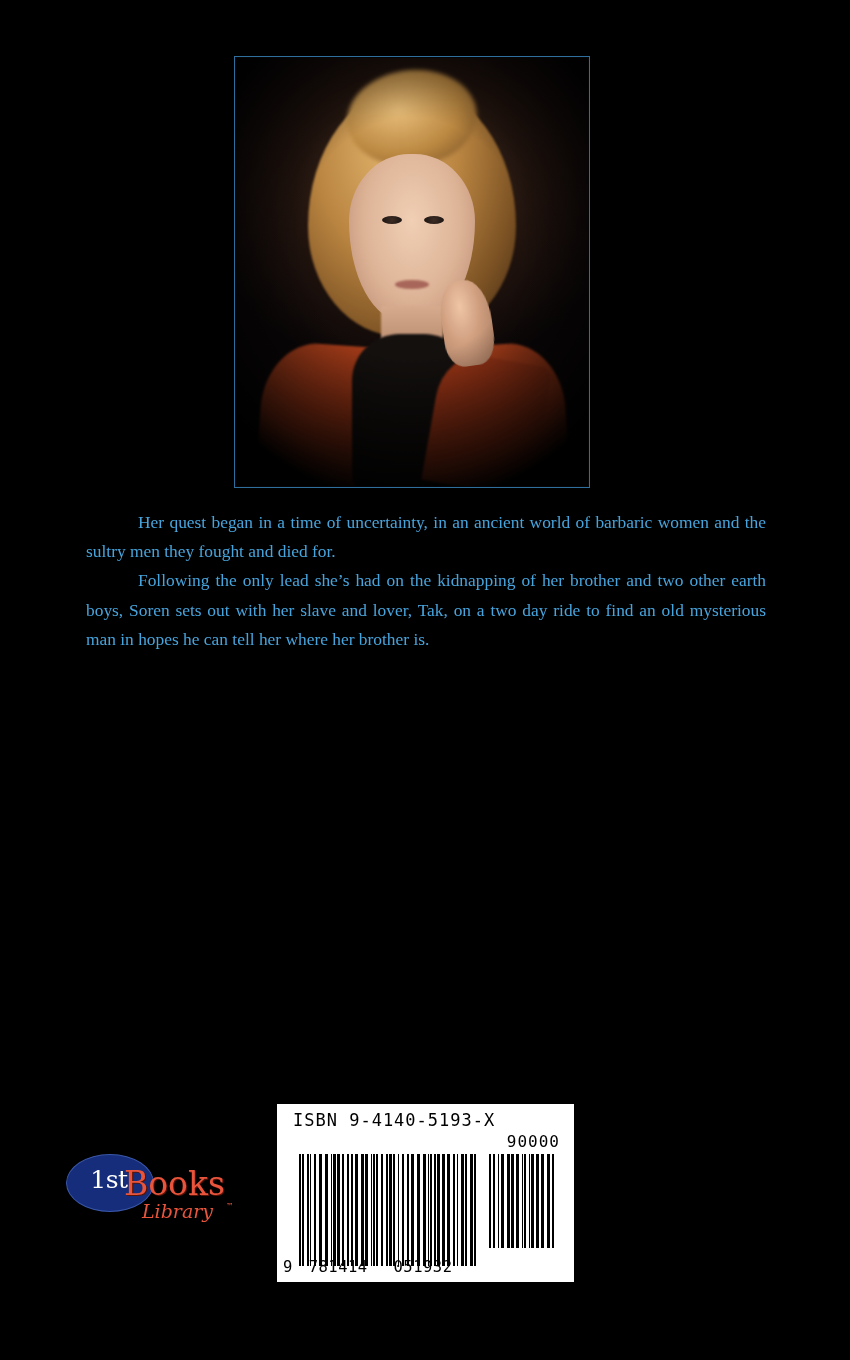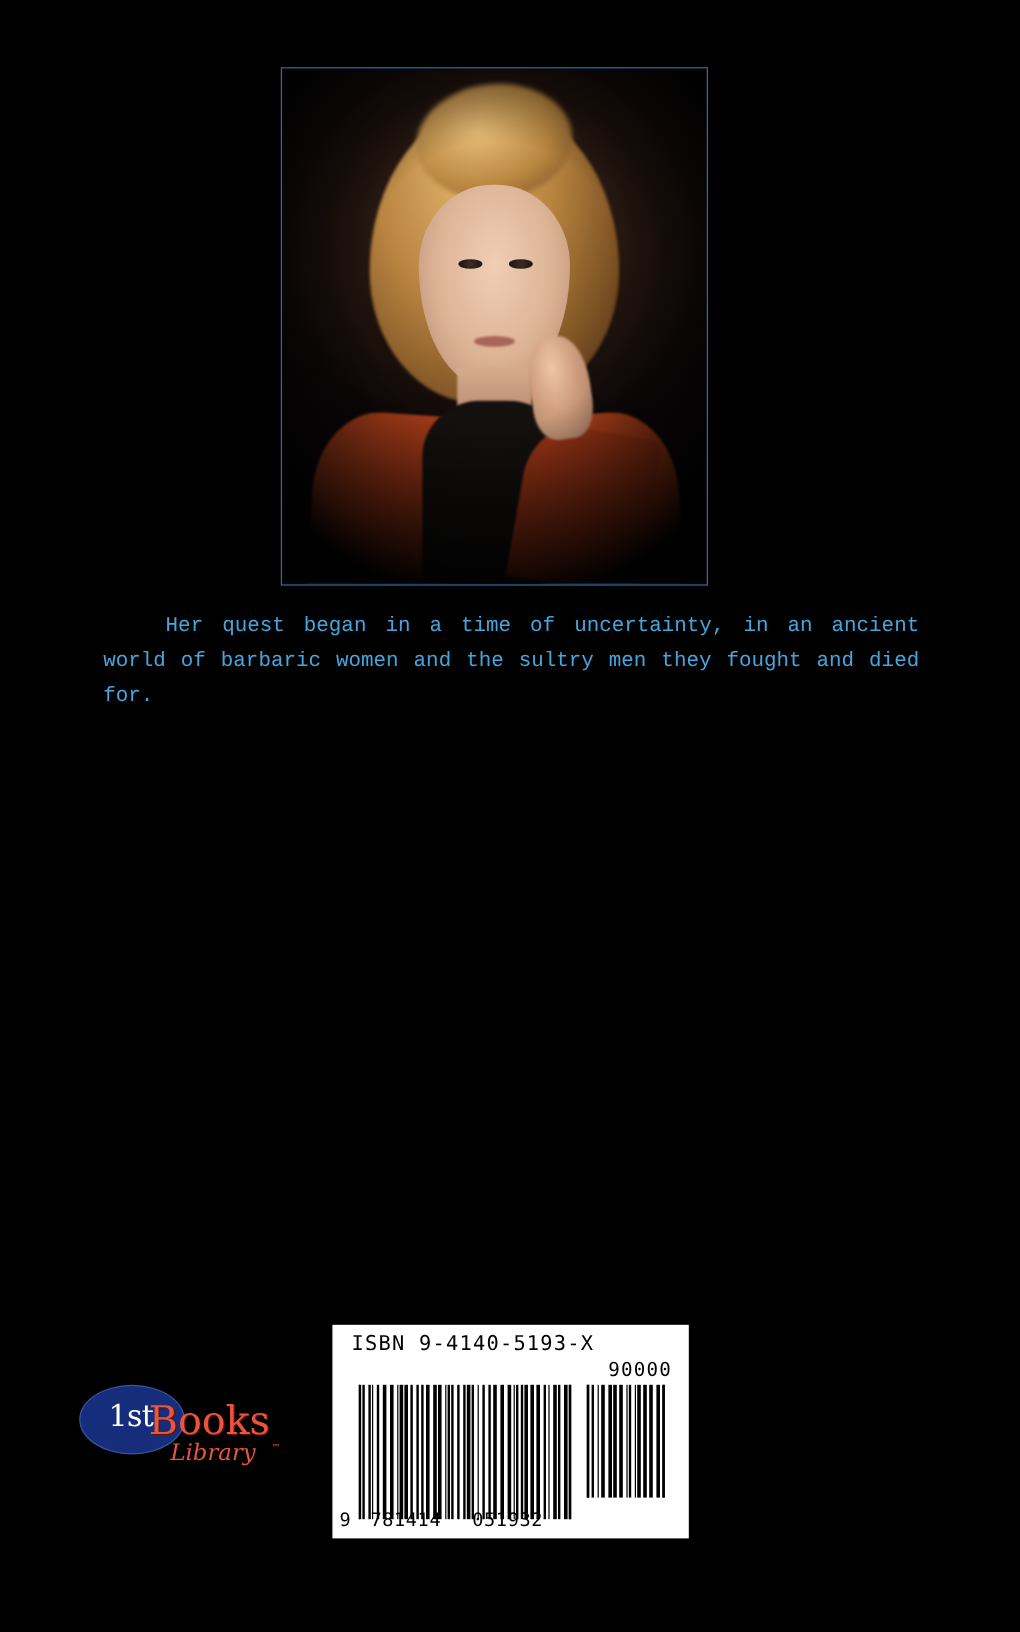--- a/index.html
+++ b/index.html
@@ -161,21 +161,21 @@
   
   .blurb {
     position: absolute;
     left: 86px;
     top: 508px;
     width: 680px;
     color: #47a4dd;
     font-size: 17.4px;
     line-height: 29.2px;
     text-align: justify;
-    font-family: Liberation Mono, monospace;
+    font-family: Liberation Serif, serif;
   }
   .blurb p {
     margin: 0;
     text-indent: 52px;
   }
 
   
   .publisher-logo {
     position: absolute;
     left: 66px;
@@ -309,20 +309,21 @@
       <div class="jacket-right"></div>
       <div class="scarf"></div>
       <div class="arm"></div>
       <div class="hand"></div>
       <div class="vignette"></div>
     </div>
   </div>
 
   <div class="blurb">
     <p>Her quest began in a time of uncertainty, in an ancient world of barbaric women and the sultry men they fought and died for.</p>
+    <p>Following the only lead she’s had on the kidnapping of her brother and two other earth boys, Soren sets out with her slave and lover, Tak, on a two day ride to find an old mysterious man in hopes he can tell her where her brother is.</p>
   </div>
 
   <div class="publisher-logo">
     <div class="logo-oval"></div>
     <div class="logo-1st">1st</div>
     <div class="logo-books">Books</div>
     <div class="logo-library">Library</div>
     <div class="logo-tm">™</div>
   </div>
 

